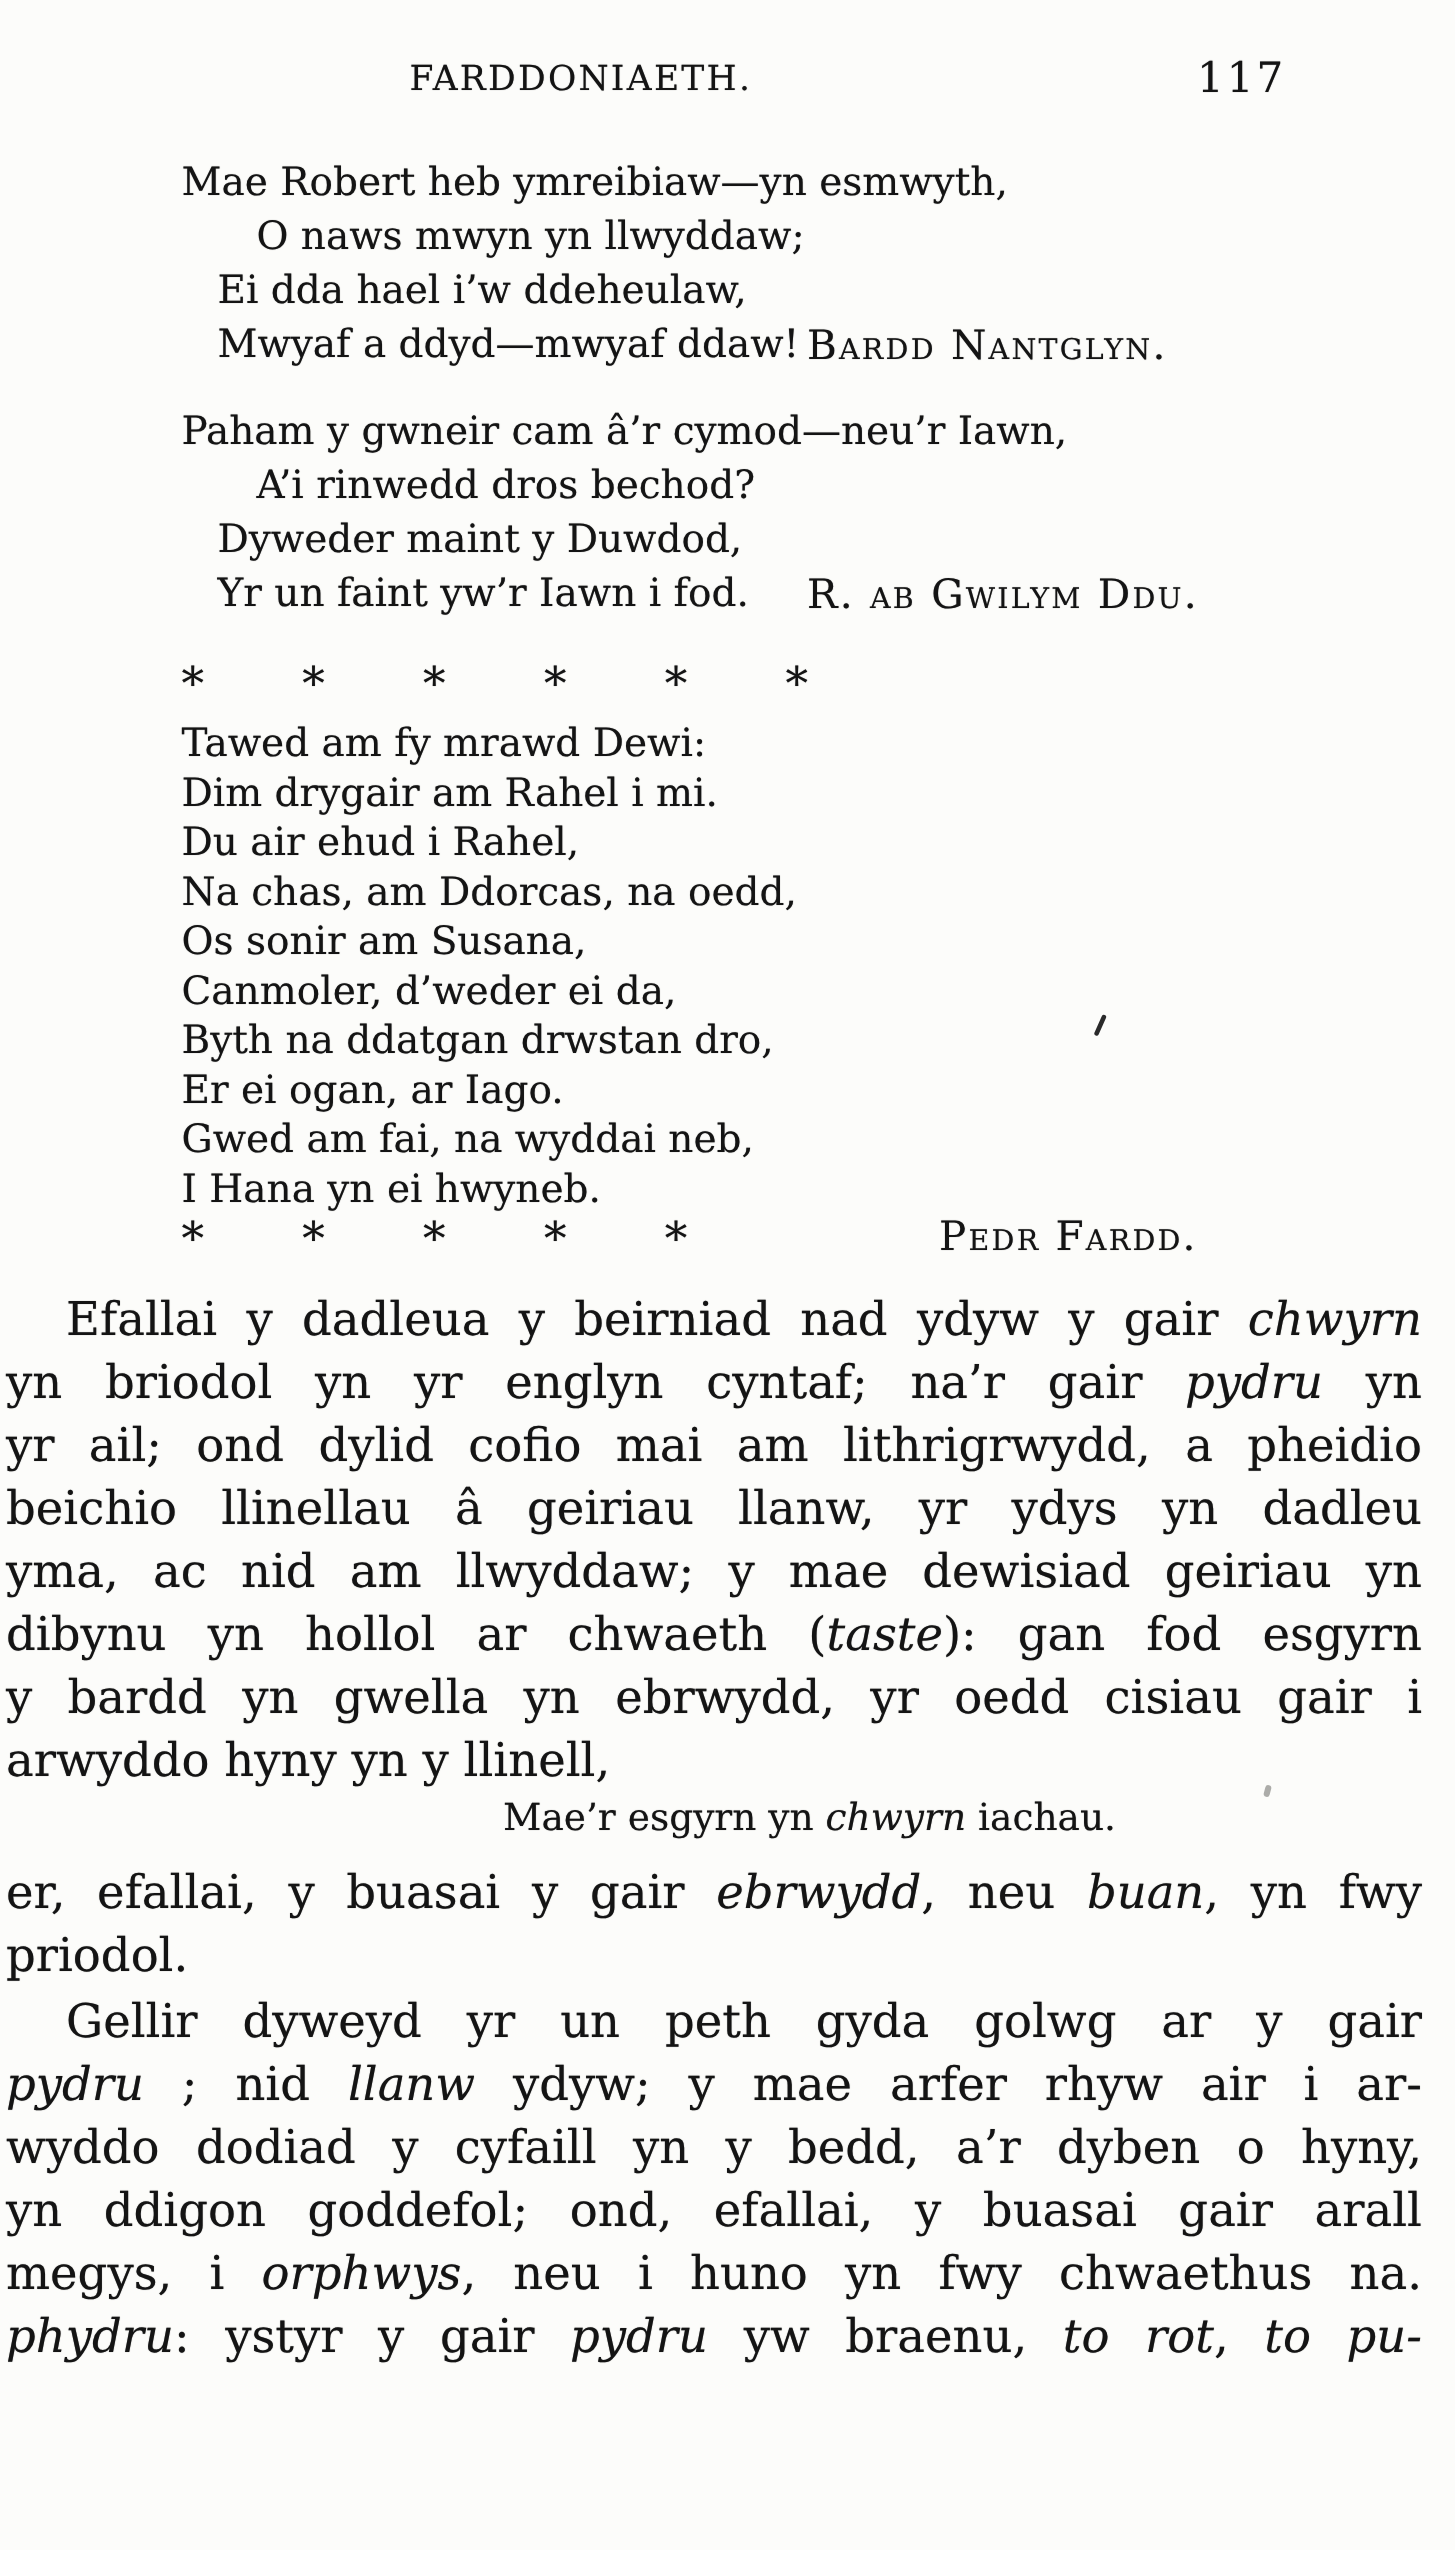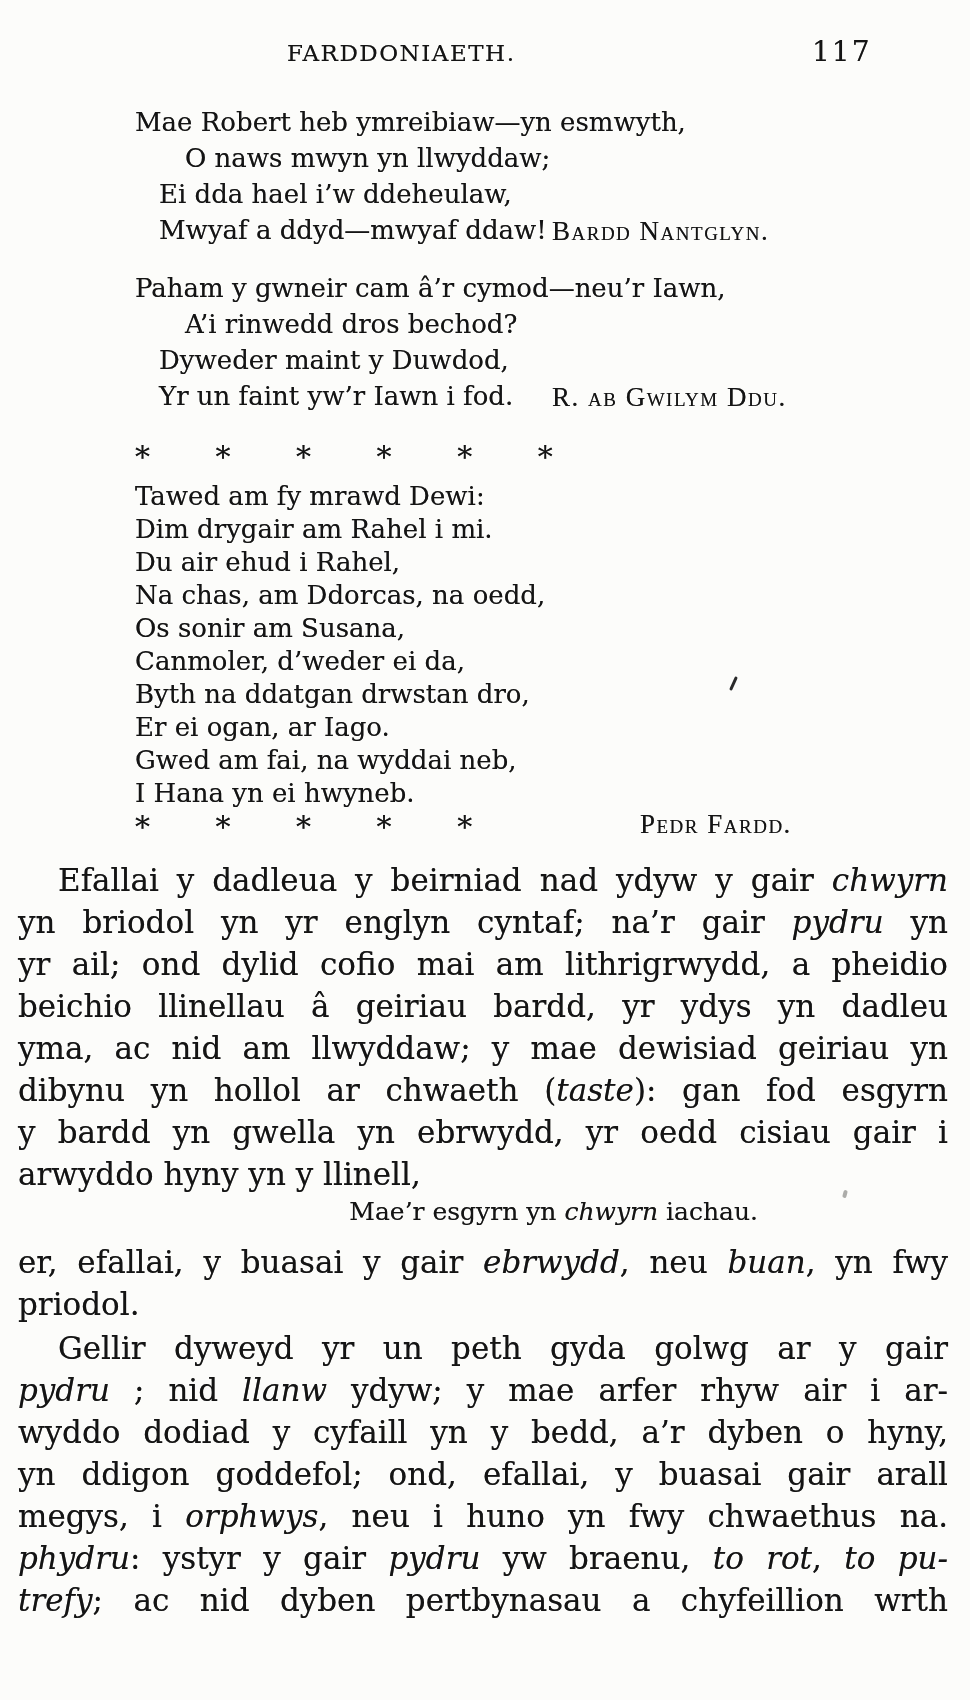--- a/index.html
+++ b/index.html
@@ -1,38 +1,38 @@
 <!DOCTYPE html>
 <html><head>
 <meta charset="utf-8">
 <style>
   html, body { margin: 0; padding: 0; background: #fcfcfa; }
   .page {
     position: relative;
     width: 970px; height: 1700px;
     box-sizing: border-box;
-    padding: 28px 22px 0 18px;
+    padding: 28px 22px 0 4px;
     background: #fcfcfa;
     color: #141414;
     font-family: "DejaVu Serif", "Liberation Serif", serif;
     text-shadow: 0 0 0.6px rgba(10,10,10,0.55);
     overflow: hidden;
   }
   header { position: relative; height: 40px; margin-top: 10px; }
   .title  { position: absolute; left: 269px; top: 2px; font-size: 23px; letter-spacing: 1.5px; }
   .folio  { position: absolute; left: 794px; top: -3px; font-size: 28px; letter-spacing: 2px; }
 
   .stanza { margin-left: 117px; font-size: 26px; }
   .stanza-1 { margin-top: 26px; }
   .stanza-2 { margin-top: 22px; }
   .vline { line-height: 36px; position: relative; }
   .i1 { padding-left: 24px; }
   .i2 { padding-left: 50px; }
 
-  .attrib { position: absolute; font-variant: small-caps; letter-spacing: 1.5px; font-size: 27px; white-space: nowrap; font-family: Liberation Serif, serif; }
+  .attrib { position: absolute; font-variant: small-caps; letter-spacing: 1.5px; font-size: 27px; white-space: nowrap; }
   .a1 { left: 417px; top: 1px; }
   .a2 { left: 505px; top: -2px; }
 
   .sep { margin: 26px 0 0 117px; font-size: 30px; word-spacing: 56px; line-height: 34px; }
   .poem { margin-left: 117px; margin-top: 6px; font-size: 26px; }
   .pline { line-height: 33px; position: relative; }
   .sep-inline { font-size: 30px; word-spacing: 56px; }
 
   .para { font-size: 31px; line-height: 42px; }
   .para-1 { margin-top: 14px; }
@@ -96,40 +96,39 @@
     <div class="pline">
       <span class="sep-inline">* * * * *</span>
       <span class="attrib a2">Pedr Fardd.</span>
     </div>
   </div>
 
   <div class="para para-1">
     <div class="jline find">Efallai y dadleua y beirniad nad ydyw y gair <em>chwyrn</em></div>
     <div class="jline">yn briodol yn yr englyn cyntaf; na’r gair <em>pydru</em> yn</div>
     <div class="jline">yr ail; ond dylid cofio mai am lithrigrwydd, a pheidio</div>
-    <div class="jline">beichio llinellau â geiriau bardd, yr ydys yn dadleu</div>
+    <div class="jline">beichio llinellau â geiriau llanw, yr ydys yn dadleu</div>
     <div class="jline">yma, ac nid am llwyddaw; y mae dewisiad geiriau yn</div>
     <div class="jline">dibynu yn hollol ar chwaeth (<em>taste</em>): gan fod esgyrn</div>
     <div class="jline">y bardd yn gwella yn ebrwydd, yr oedd cisiau gair i</div>
     <div class="plast">arwyddo hyny yn y llinell,</div>
   </div>
 
   <div class="quote">Mae’r esgyrn yn <em>chwyrn</em> iachau.</div>
 
   <div class="para para-2">
     <div class="jline">er, efallai, y buasai y gair <em>ebrwydd</em>, neu <em>buan</em>, yn fwy</div>
     <div class="plast">priodol.</div>
   </div>
 
   <div class="para para-3">
     <div class="jline find">Gellir dyweyd yr un peth gyda golwg ar y gair</div>
     <div class="jline"><em>pydru</em> ; nid <em>llanw</em> ydyw; y mae arfer rhyw air i ar-</div>
     <div class="jline">wyddo dodiad y cyfaill yn y bedd, a’r dyben o hyny,</div>
     <div class="jline">yn ddigon goddefol; ond, efallai, y buasai gair arall</div>
     <div class="jline">megys, i <em>orphwys</em>, neu i huno yn fwy chwaethus na.</div>
     <div class="jline"><em>phydru</em>: ystyr y gair <em>pydru</em> yw braenu, <em>to rot</em>, <em>to pu-</em></div>
-    <div class="jline"><em>trefy</em>; ac nid dyben pertbynasau a chyfeillion wrth</div>
   </div>
 
   <span class="tick"></span>
   <span class="speck"></span>
 
 </div>
 
 </body></html>

